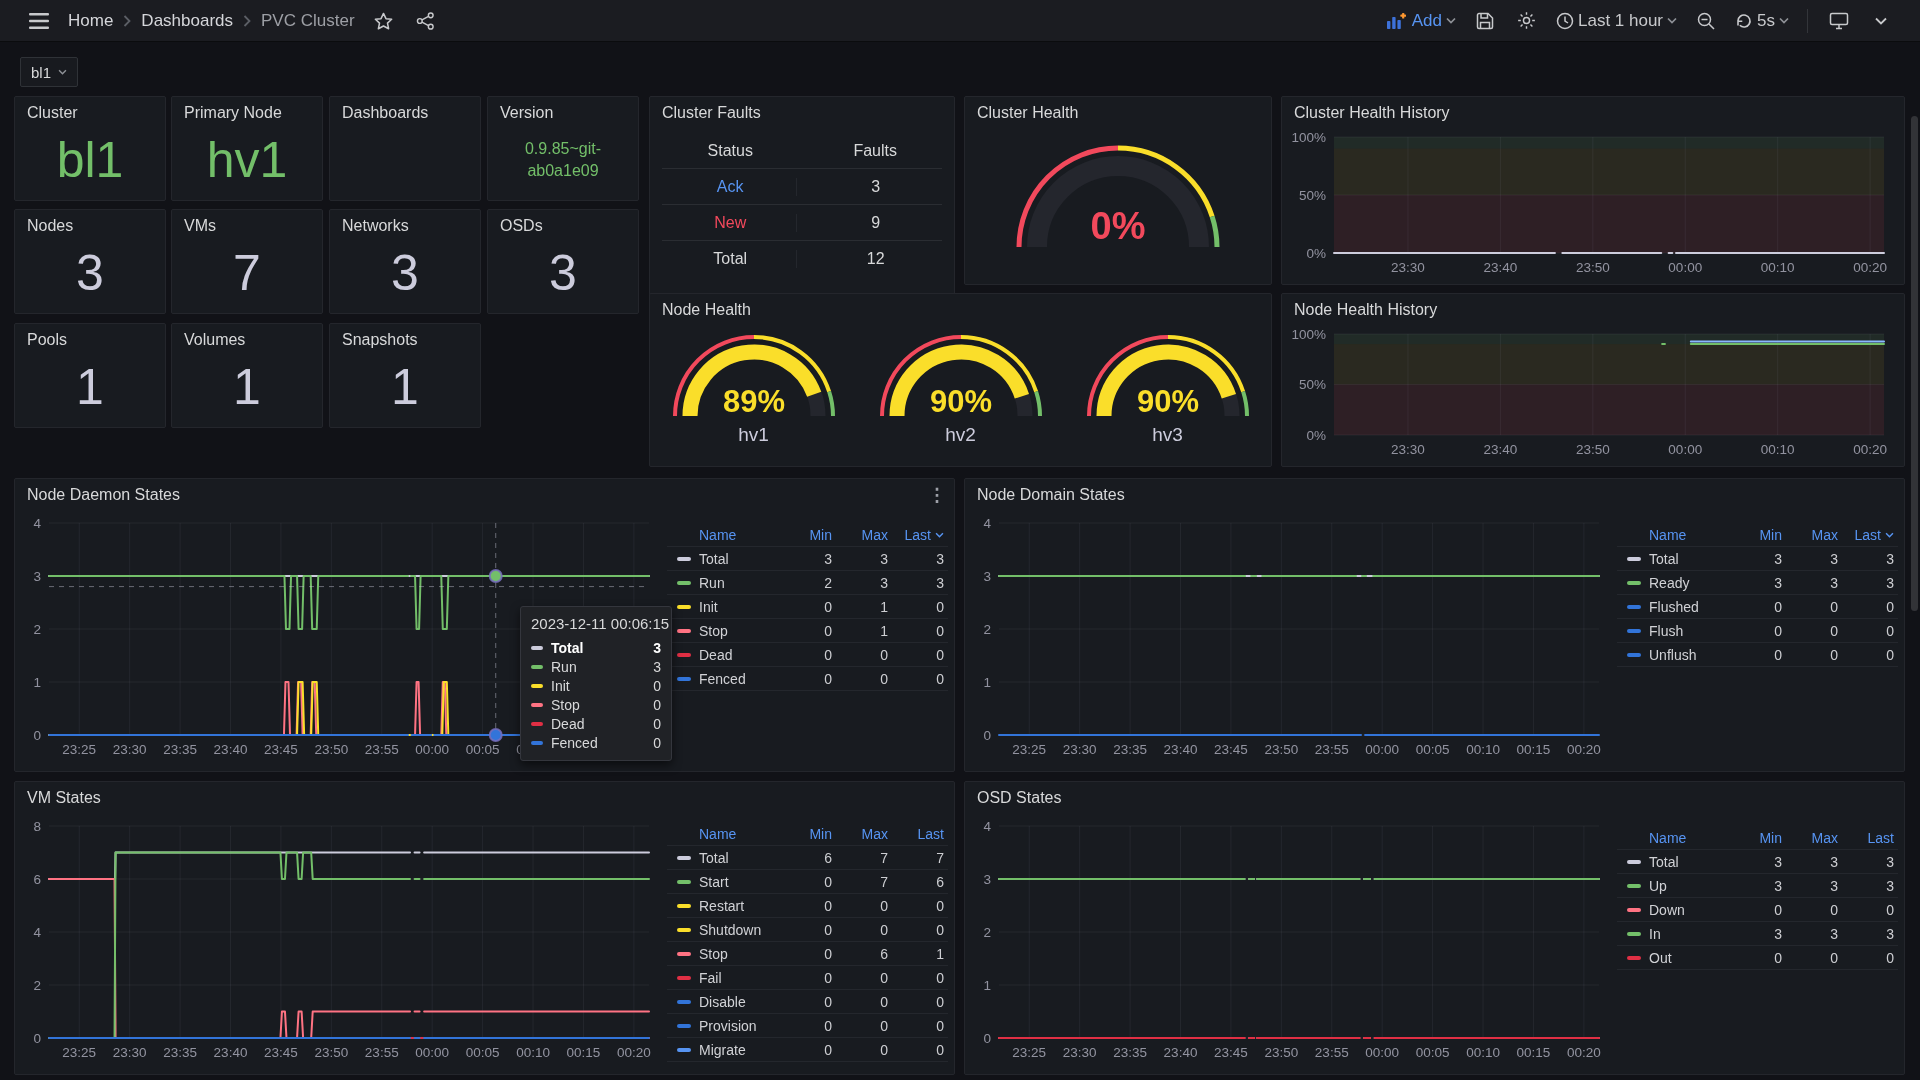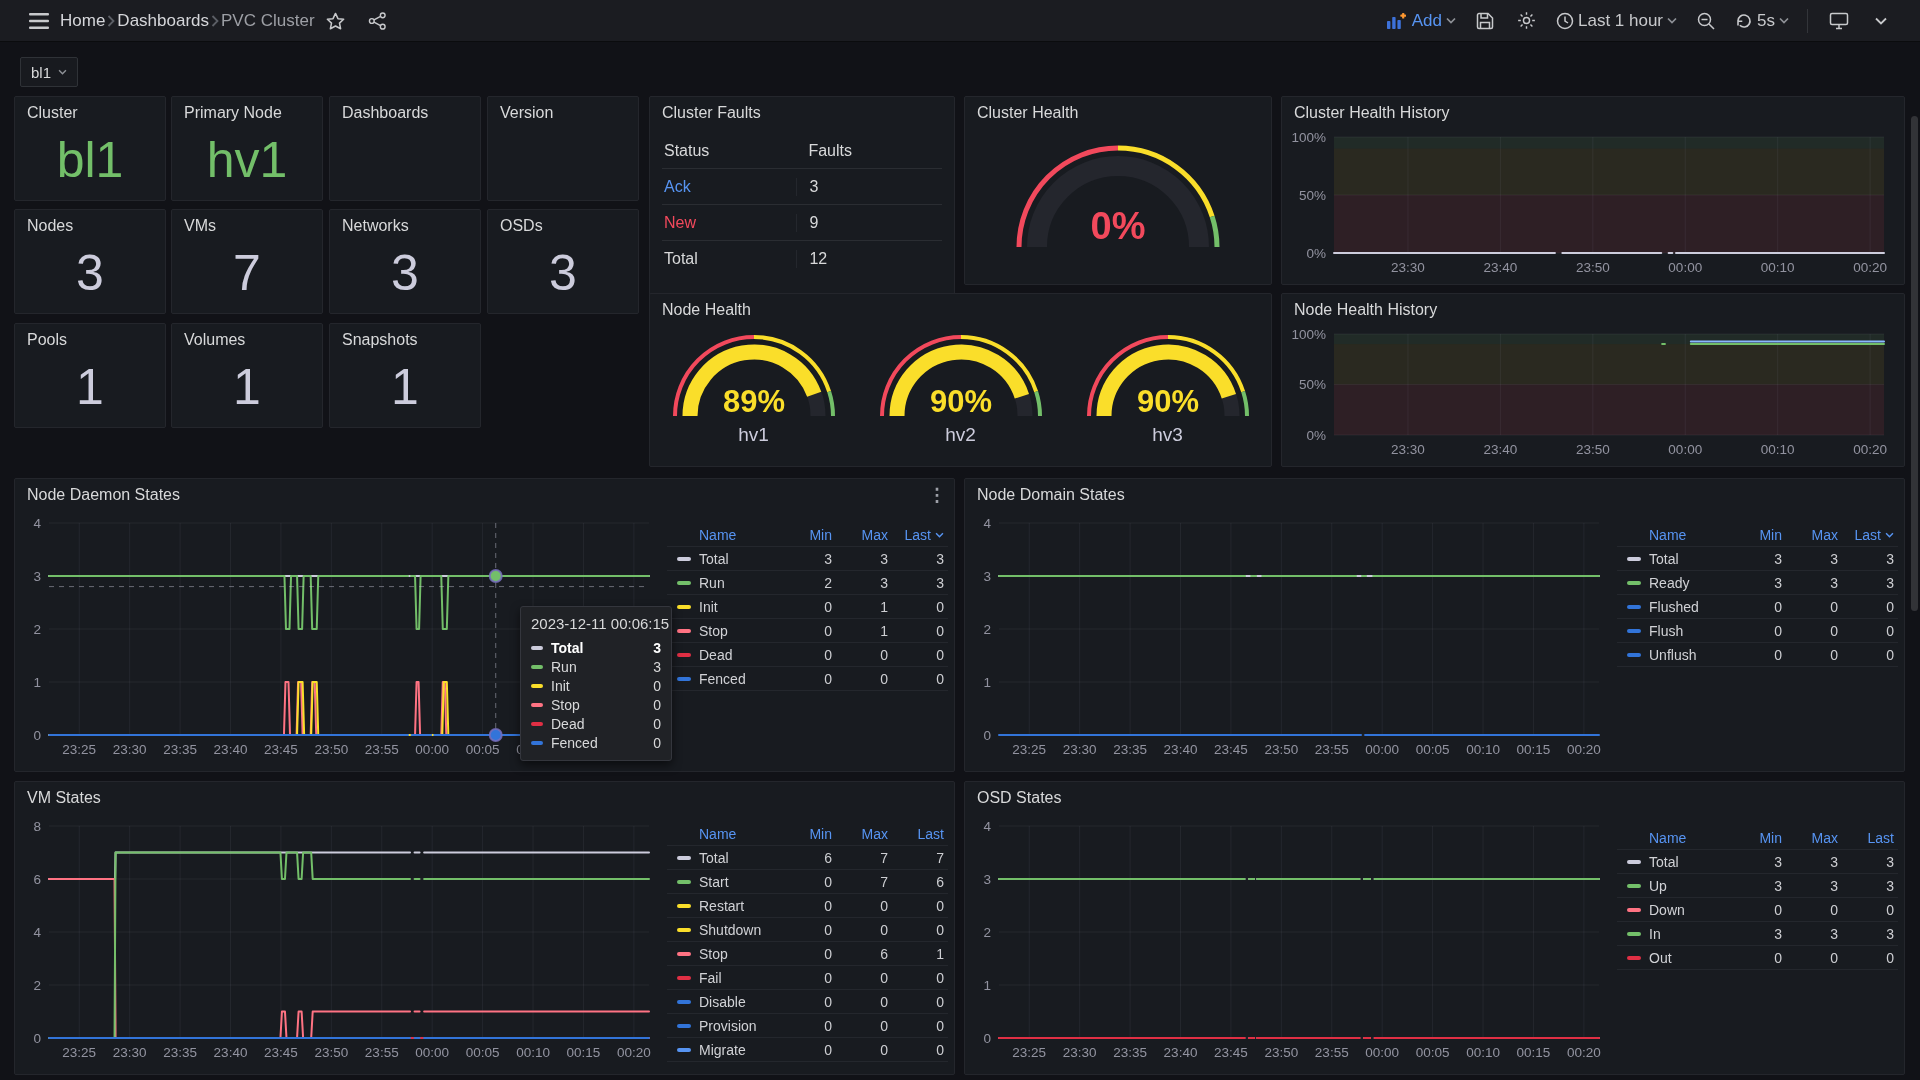--- a/index.html
+++ b/index.html
@@ -4,21 +4,21 @@
 <style>
   * { margin:0; padding:0; box-sizing:border-box; }
   html,body { width:1920px; height:1080px; overflow:hidden; background:#111217;
     font-family:"Liberation Sans", sans-serif; color:#d8d9da; }
   
   .nav { position:absolute; left:0; top:0; width:1920px; height:42px; background:#1b1c21;
     border-bottom:1px solid #0b0c0e; display:flex; align-items:center; padding:0 18px; }
   .nav .grow { flex:1; }
   .icon-btn { display:flex; align-items:center; justify-content:center; width:30px; height:30px;
     margin:0 6px; cursor:pointer; color:#aeb2b8; }
-  .crumb { font-size:17px; color:#d5d6da; margin:0 0; cursor:pointer; }
+  .crumb { font-size:17px; color:#d5d6da; margin:0 8px; cursor:pointer; }
   .crumb.current { color:#9d9fa5; cursor:default; }
   .crumb-sep { color:#5c5f66; margin:0 2px; display:flex; }
   .nav-text { font-size:17px; color:#c8c9cc; margin:0 4px; }
   .add-label { font-size:17px; color:#5794f2; margin:0 4px 0 6px; }
   .nav-group { display:flex; align-items:center; margin:12px 8px; cursor:pointer; }
   .nav-divider { width:1px; height:24px; background:#33353a; margin:0 10px; }
   
   .var-chip { position:absolute; left:20px; top:57px; height:30px; display:flex; align-items:center;
     padding:0 10px; border:1px solid #2f3237; border-radius:2px; background:#181a1f;
     font-size:15px; color:#d8d9da; cursor:pointer; }
@@ -27,21 +27,21 @@
   .panel-title { position:absolute; left:12px; top:7px; font-size:16px; font-weight:500; color:#d8d9da; white-space:nowrap; }
   .kebab { position:absolute; right:8px; top:5px; color:#9da0a8; font-size:18px; font-weight:bold; cursor:pointer; }
   
   .stat { position:absolute; width:152px; height:105px; background:#181b20; border:1px solid #24262c; border-radius:2px; }
   .stat .stat-body { position:absolute; left:0; right:0; top:26px; bottom:4px; display:flex; align-items:center; justify-content:center; text-align:center; }
   .stat-val-green { color:#73bf69; font-size:50px; font-weight:500; }
   .stat-val-white { color:#ccccdc; font-size:50px; font-weight:500; }
   .stat-val-version { color:#73bf69; font-size:16px; font-weight:500; width:140px; line-height:1.35; }
   
   .ftable { position:absolute; left:12px; right:12px; top:36px; font-size:16px; }
-  .frow { display:flex; height:36px; align-items:center; border-bottom:1px solid rgba(204,204,220,0.10); }
+  .frow { display:flex; height:36px; align-items:center; border-bottom:1px solid rgba(204,204,220,0.10);text-align:center; }
   .frow:last-child { border-bottom:none; }
   .fcell1 { flex:0 0 48%; padding-left:2px; }
   .fcell2 { flex:1; border-left:1px solid rgba(204,204,220,0.07); padding-left:12px; }
   .f-blue { color:#5794f2; cursor:pointer; }
   .f-red  { color:#f2495c; cursor:pointer; }
   
   .gauge-area { position:absolute; left:0; right:0; display:flex; justify-content:space-around; }
   .gauge-wrap { display:flex; flex-direction:column; align-items:center; }
   .gauge-label { font-size:19px; color:#ccccdc; margin-top:2px; }
   
@@ -207,20 +207,23 @@
       <div class="panel-title">Primary Node</div>
       <div class="stat-body">
         <div class="stat-val-green">hv1</div>
       </div>
     </div>
     <div class="stat" style="left: 329px; top: 96px;">
       <div class="panel-title">Dashboards</div>
     </div>
     <div class="stat" style="left: 487px; top: 96px;">
       <div class="panel-title">Version</div>
+      <div class="stat-body">
+        <div class="stat-val-version">0.9.85~git-ab0a1e09</div>
+      </div>
     </div>
     <div class="stat" style="left: 14px; top: 209px;">
       <div class="panel-title">Nodes</div>
       <div class="stat-body">
         <div class="stat-val-white">3</div>
       </div>
     </div>
     <div class="stat" style="left: 171px; top: 209px;">
       <div class="panel-title">VMs</div>
       <div class="stat-body">

